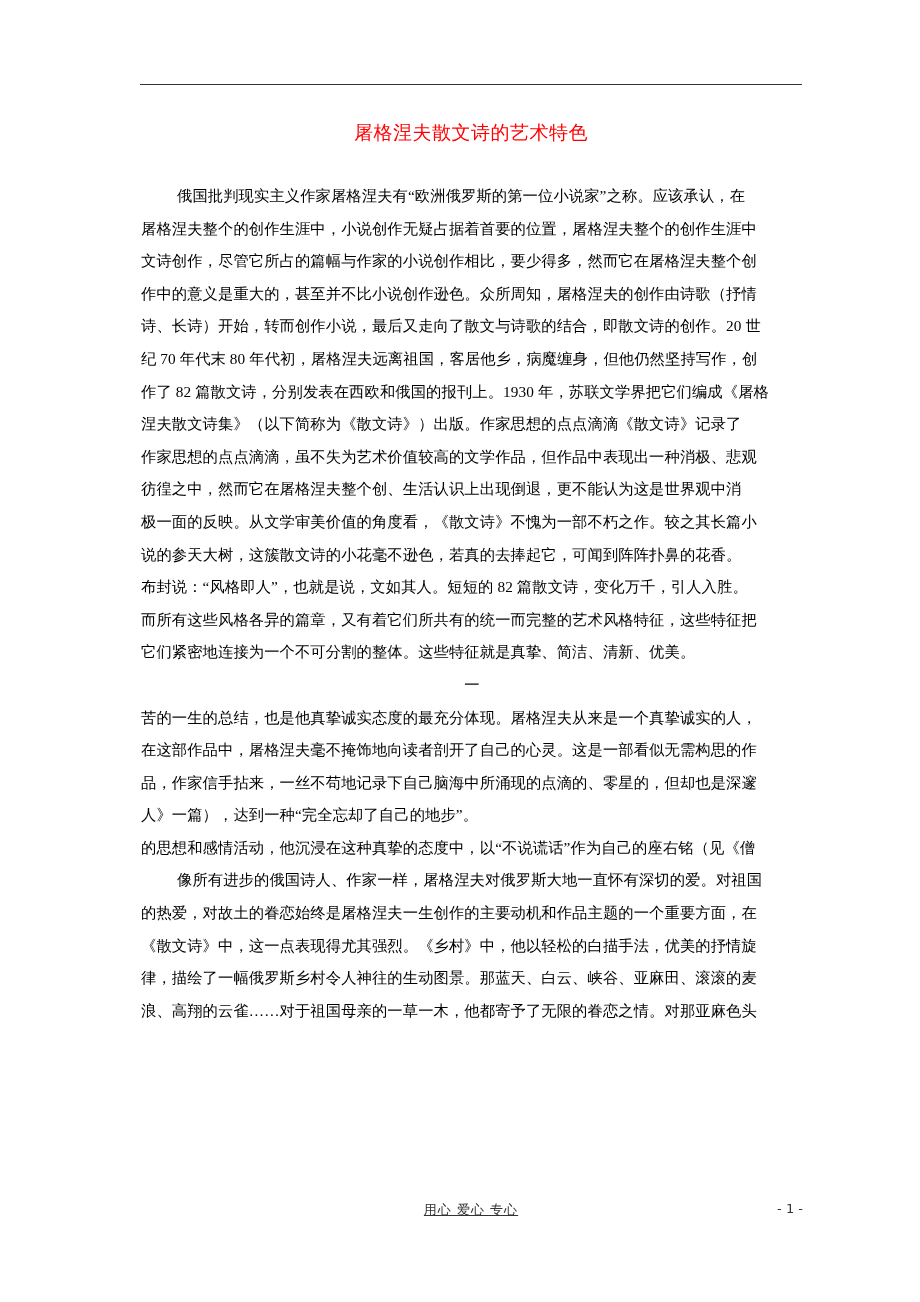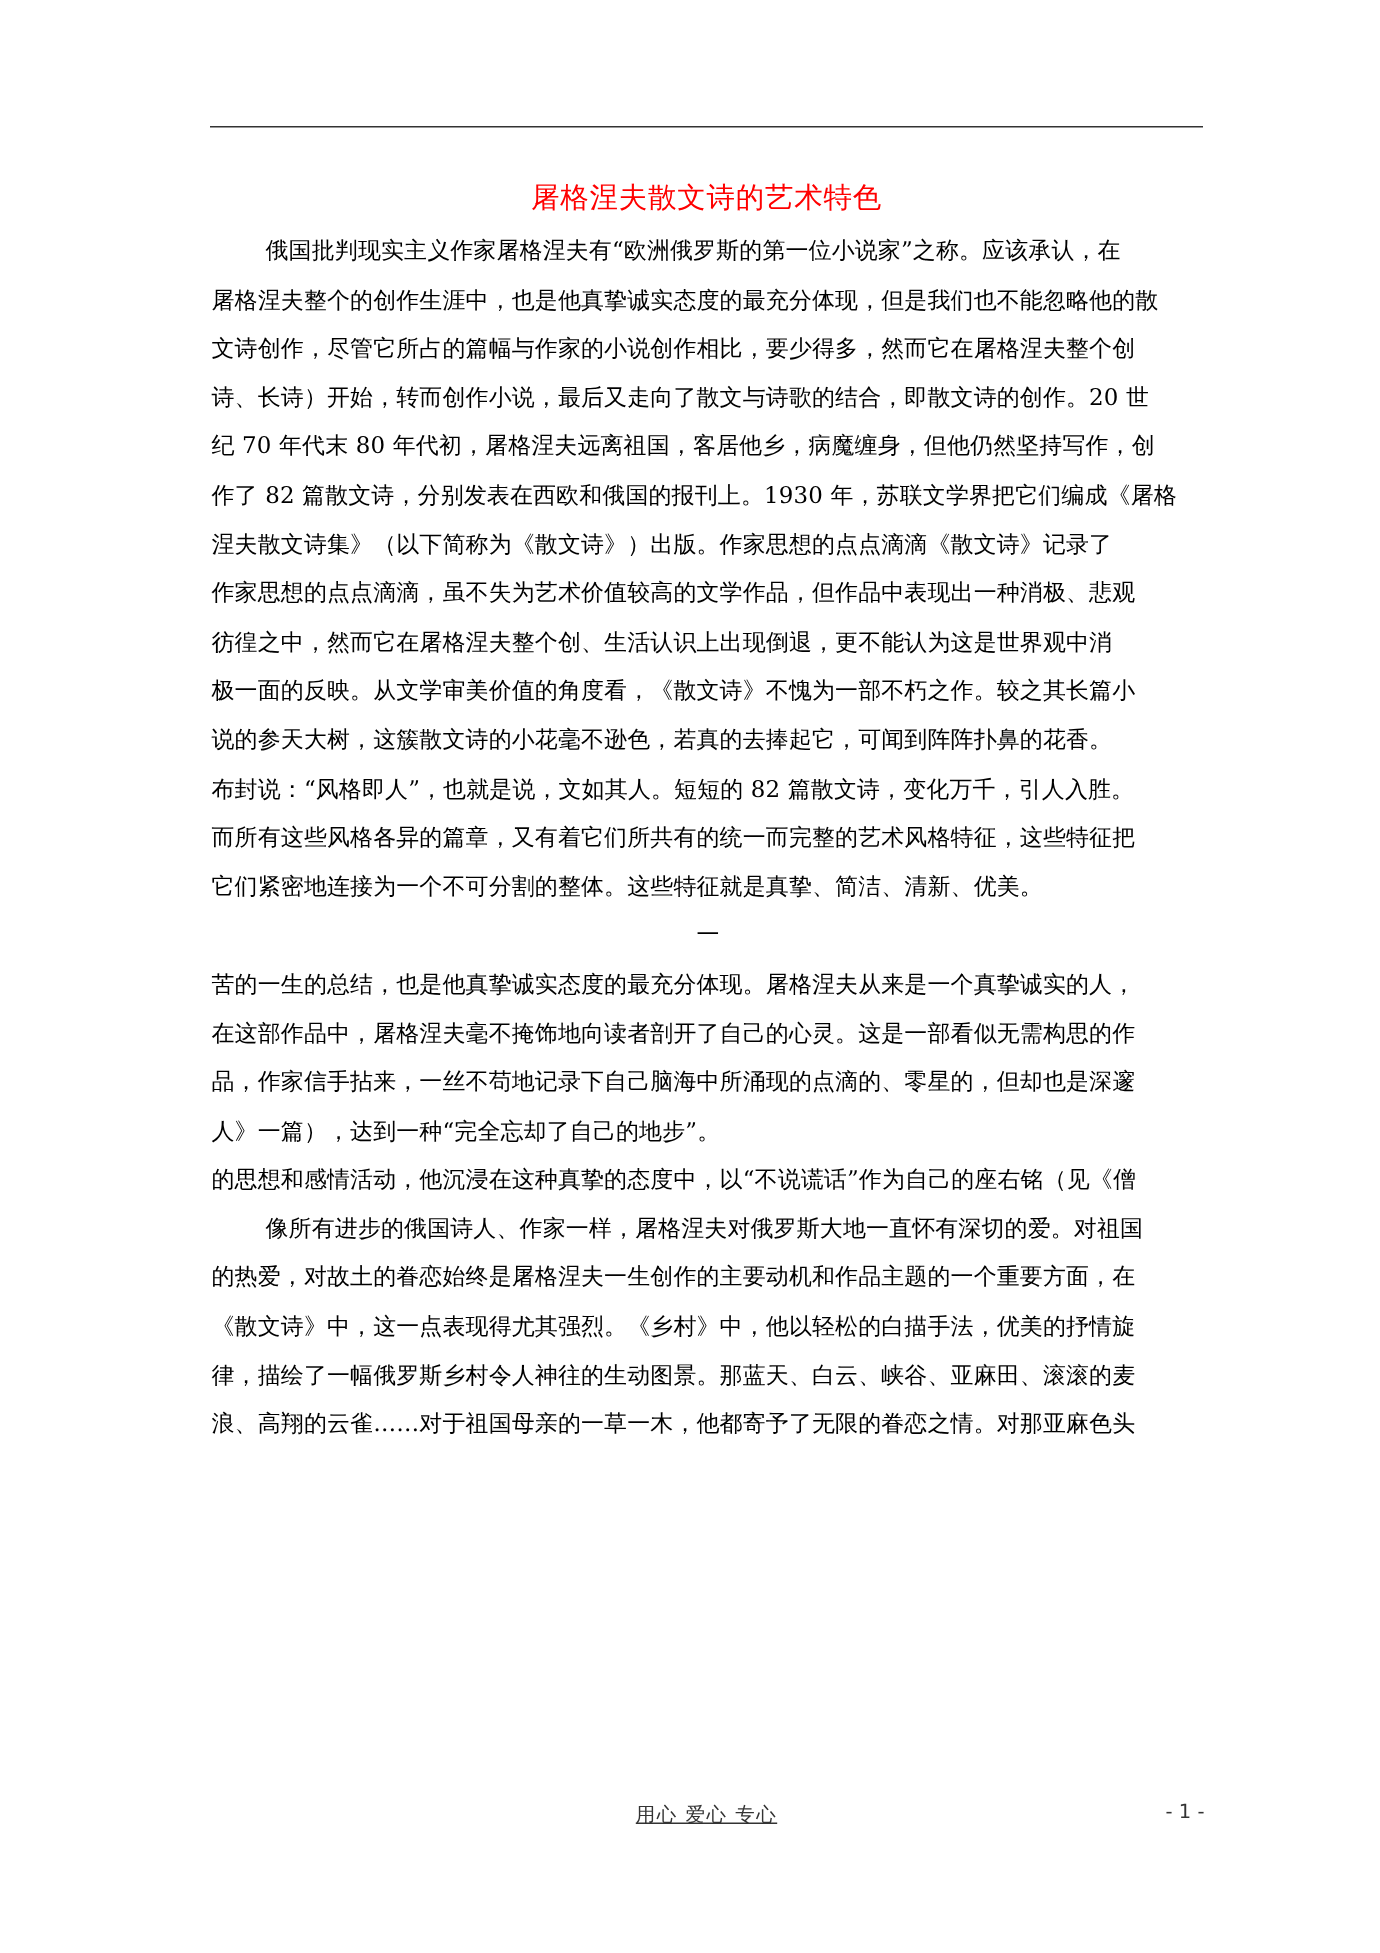--- a/index.html
+++ b/index.html
@@ -36,22 +36,23 @@
       text-align: center;
       font-size: 19px;
       line-height: 28px;
       color: #ff0000;
       font-family: "DejaVu Sans", "Liberation Sans", sans-serif;
       letter-spacing: 0.5px;
     }
     .body-text {
       position: absolute;
       left: 130px;
-      top: 151px;
+      top: 180px;
       width: 662px;
+      font-family: Liberation Serif, serif;
     }
     .line {
       height: 32.6px;
       line-height: 32.6px;
       font-size: 15.3px;
       white-space: nowrap;
       overflow: visible;
       letter-spacing: 0.1px;
     }
     .indent { padding-left: 36px; }
@@ -85,22 +86,23 @@
   </style>
 </head>
 <body>
 
 <div class="page">
   <div class="header-rule"></div>
   <div class="title">屠格涅夫散文诗的艺术特色</div>
 
   <div class="body-text" id="body-text">
       <div class="line indent">俄国批判现实主义作家屠格涅夫有“欧洲俄罗斯的第一位小说家”之称。应该承认，在</div>
-      <div class="line">屠格涅夫整个的创作生涯中，也是他真挚诚实态度的最充分体现，但是我们也不能忽略他的散</div>
+      <div class="line">屠格涅夫整个的创作生涯中，小说创作无疑占据着首要的位置，屠格涅夫整个的创作生涯中</div>
       <div class="line">文诗创作，尽管它所占的篇幅与作家的小说创作相比，要少得多，然而它在屠格涅夫整个创</div>
+      <div class="line">作中的意义是重大的，甚至并不比小说创作逊色。众所周知，屠格涅夫的创作由诗歌（抒情</div>
       <div class="line">诗、长诗）开始，转而创作小说，最后又走向了散文与诗歌的结合，即散文诗的创作。20 世</div>
       <div class="line">纪 70 年代末 80 年代初，屠格涅夫远离祖国，客居他乡，病魔缠身，但他仍然坚持写作，创</div>
       <div class="line">作了 82 篇散文诗，分别发表在西欧和俄国的报刊上。1930 年，苏联文学界把它们编成《屠格</div>
       <div class="line">涅夫散文诗集》（以下简称为《散文诗》）出版。作家思想的点点滴滴《散文诗》记录了</div>
       <div class="line">作家思想的点点滴滴，虽不失为艺术价值较高的文学作品，但作品中表现出一种消极、悲观</div>
       <div class="line">彷徨之中，然而它在屠格涅夫整个创、生活认识上出现倒退，更不能认为这是世界观中消</div>
       <div class="line">极一面的反映。从文学审美价值的角度看，《散文诗》不愧为一部不朽之作。较之其长篇小</div>
       <div class="line">说的参天大树，这簇散文诗的小花毫不逊色，若真的去捧起它，可闻到阵阵扑鼻的花香。</div>
       <div class="line">布封说：“风格即人”，也就是说，文如其人。短短的 82 篇散文诗，变化万千，引人入胜。</div>
       <div class="line">而所有这些风格各异的篇章，又有着它们所共有的统一而完整的艺术风格特征，这些特征把</div>

